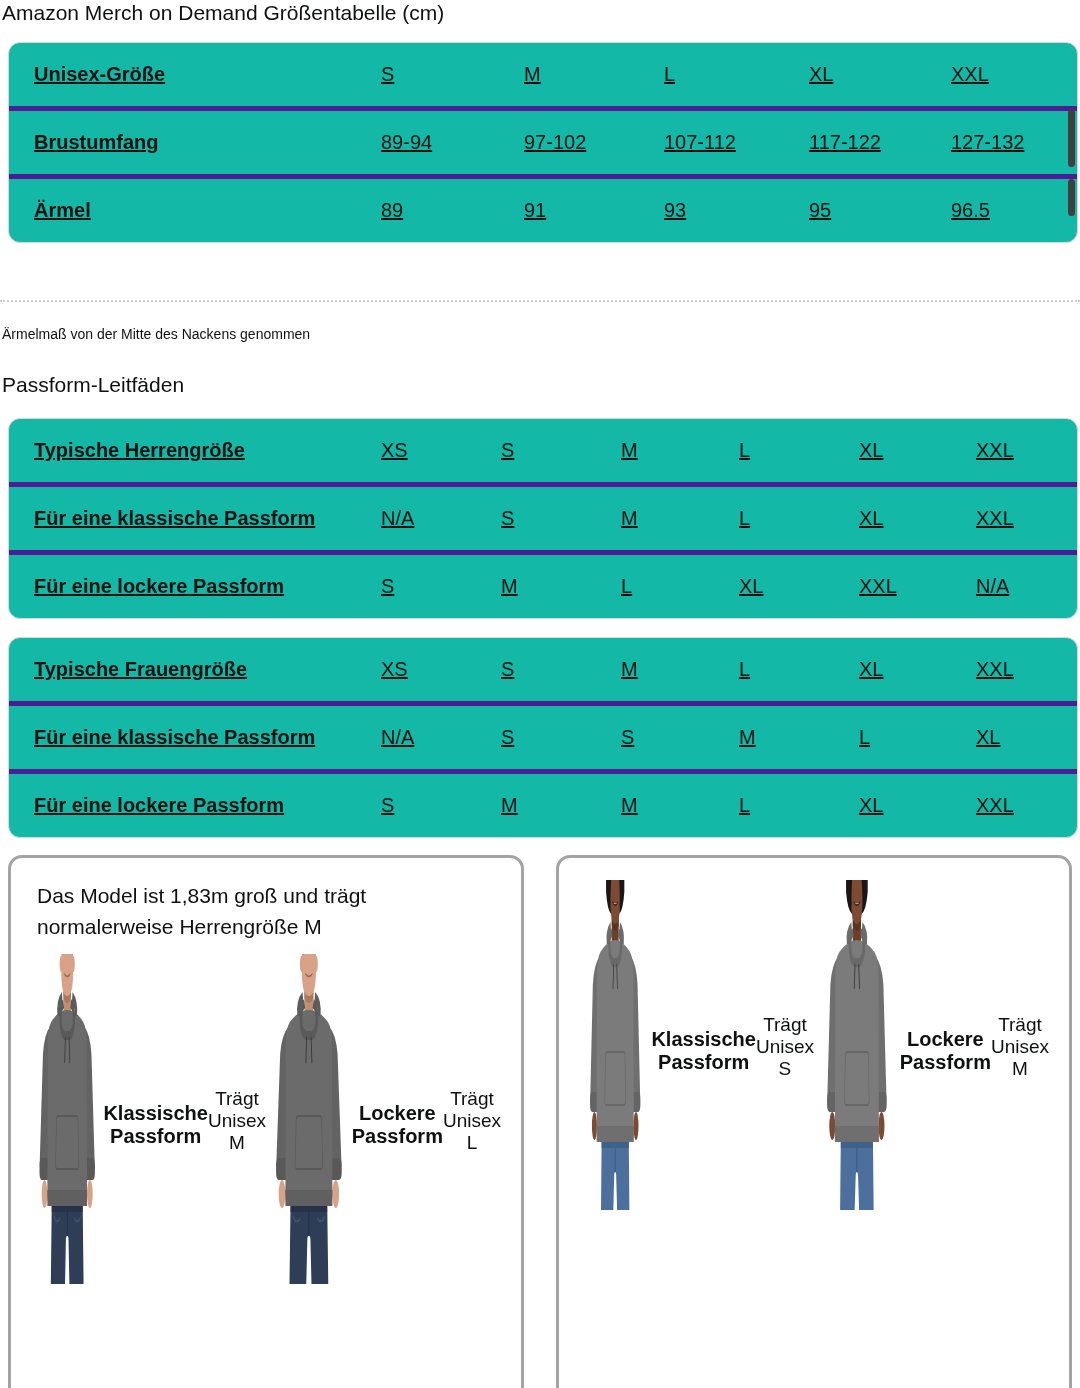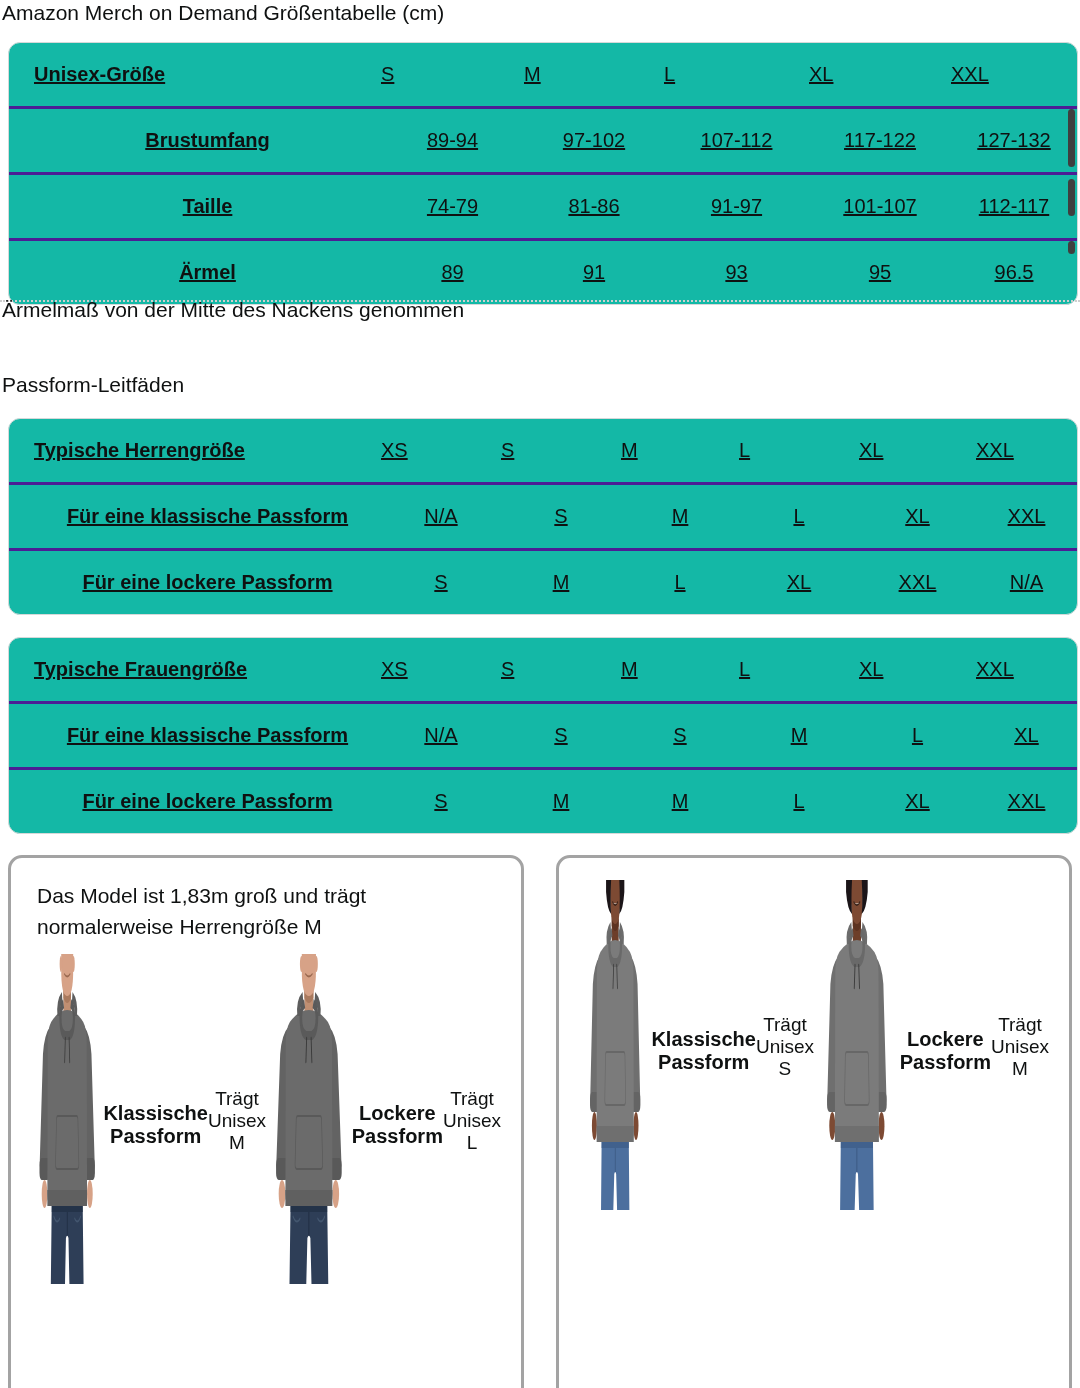--- a/index.html
+++ b/index.html
@@ -2,30 +2,30 @@
 <html><head>
 <meta charset="utf-8">
 <style>
   html,body{margin:0;padding:0;}
   body{
     width:1080px;height:1388px;position:relative;background:#fff;
     font-family:"Liberation Sans",sans-serif;color:#0f1111;overflow:hidden;
   }
   .abs{position:absolute;}
   .page-title{top:1px;left:2px;font-size:21px;}
-  .note{top:298px;left:2px;font-size:21px;}
+  .note{top:326px;left:2px;font-size:14px;}
   .section-title{top:373px;left:2px;font-size:21px;}
 
   .tbl{left:8px;width:1070px;border:1px solid #d5d9d9;border-radius:12px;
        background:#14b8a6;box-sizing:border-box;overflow:hidden;position:absolute;text-decoration:underline;}
   #size-table{top:42px;}
   #fit-table-men{top:418px;}
   #fit-table-women{top:637px;}
   .trow{display:grid;height:63px;align-items:center;padding-left:25px;}
-  .trow + .trow{border-top:3px solid #4c1d95;text-align:center;}
+  .trow + .trow{border-top:5px solid #4c1d95;}
   #size-table .trow{grid-template-columns:347px 143px 140px 145px 142px 1fr;}
   .fit .trow{grid-template-columns:347px 120px 120px 118px 120px 117px 1fr;}
   .tl{font-weight:bold;font-size:20px;}
   .tv{font-size:20px;}
 
   .thumb{position:absolute;right:2px;width:7px;background:#3f3f3f;border-radius:4px;}
   #th1{top:66px;height:58px;}
   #th2{top:136px;height:37px;}
   #th3{top:198px;height:13px;}
 
@@ -112,28 +112,20 @@
   </div>
   <div class="trow">
     <div class="tl">Brustumfang</div>
     <div class="tv">89-94</div>
     <div class="tv">97-102</div>
     <div class="tv">107-112</div>
     <div class="tv">117-122</div>
     <div class="tv">127-132</div>
   </div>
   <div class="trow">
-    <div class="tl">Taille</div>
-    <div class="tv">74-79</div>
-    <div class="tv">81-86</div>
-    <div class="tv">91-97</div>
-    <div class="tv">101-107</div>
-    <div class="tv">112-117</div>
-  </div>
-  <div class="trow">
     <div class="tl">Ärmel</div>
     <div class="tv">89</div>
     <div class="tv">91</div>
     <div class="tv">93</div>
     <div class="tv">95</div>
     <div class="tv">96.5</div>
   </div>
   <div class="thumb" id="th1"></div>
   <div class="thumb" id="th2"></div>
   <div class="thumb" id="th3"></div>

